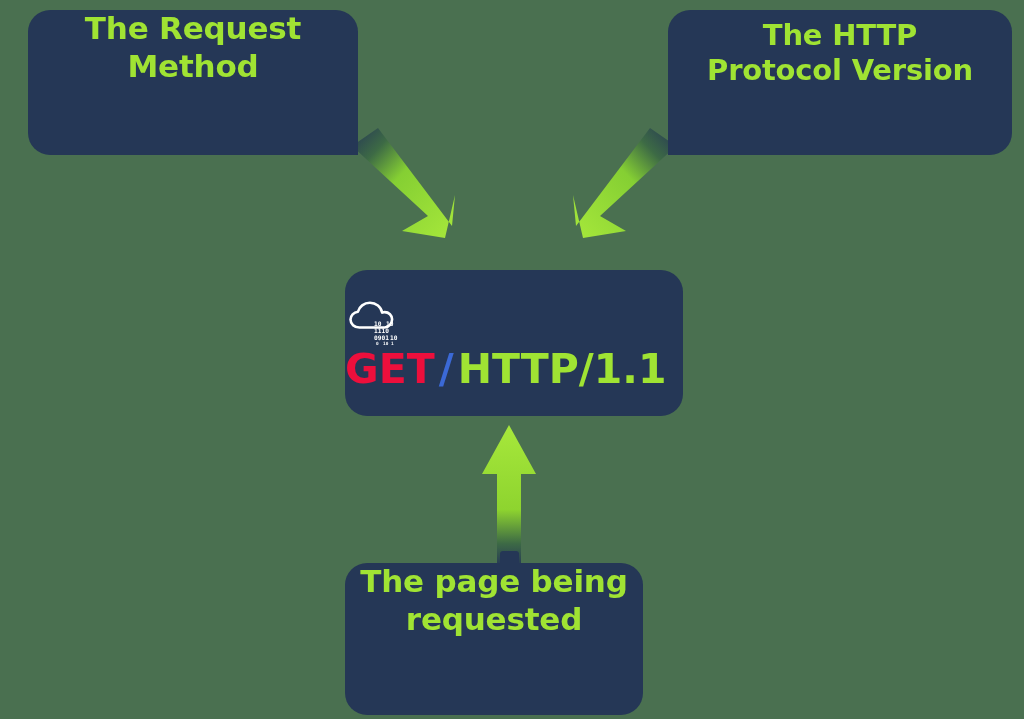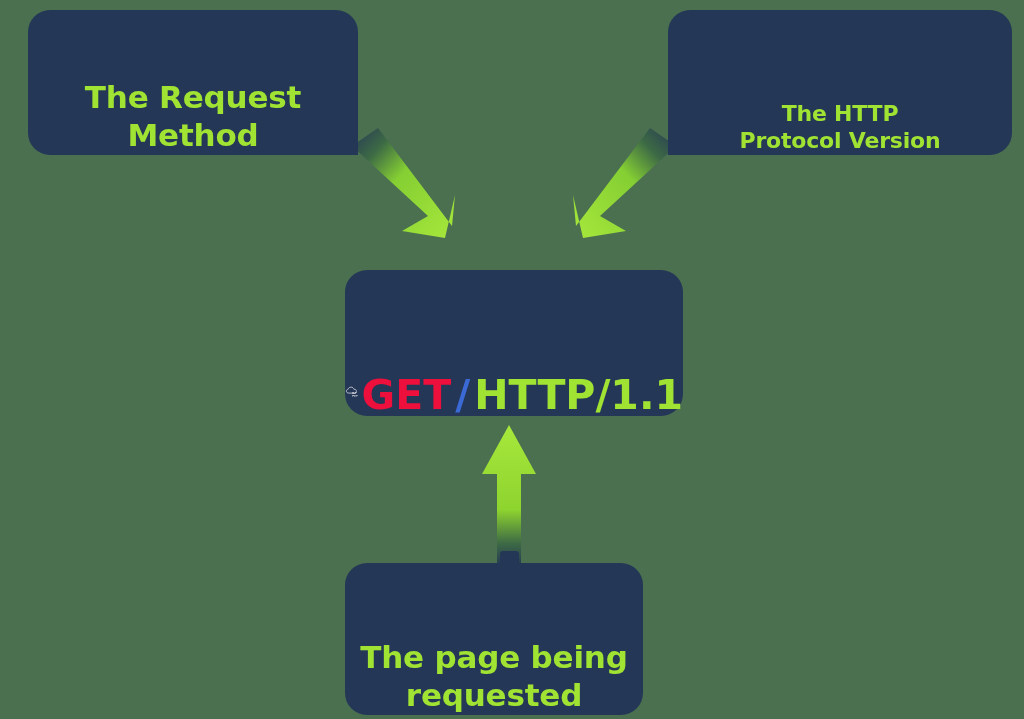--- a/index.html
+++ b/index.html
@@ -16,21 +16,21 @@
     overflow: hidden;
     font-family: "DejaVu Sans", "Liberation Sans", sans-serif;
   }
 
   
   .box {
     position: absolute;
     background: #253756;
     box-sizing: border-box;
     display: flex;
-    align-items: flex-end;
+    align-items: flex-start;
     justify-content: center;
     text-align: center;
   }
   .box-label {
     color: #a0e333;
     font-weight: 700;
     line-height: 1.22;
     letter-spacing: -0.2px;
     padding: 0 14px;
     white-space: pre-line;
@@ -47,29 +47,30 @@
   #box-request-method .box-label { font-size: 31px; }
 
   
   #box-protocol-version {
     left: 668px;
     top: 10px;
     width: 344px;
     height: 145px;
     border-radius: 22px 22px 22px 0;
   }
-  #box-protocol-version .box-label { font-size: 22px; }
+  #box-protocol-version .box-label { font-size: 29px; margin-top: 8px; }
 
   
   #box-request-line {
     left: 345px;
     top: 270px;
     width: 338px;
     height: 146px;
     border-radius: 22px;
+    flex-direction: column;
     gap: 2px;
   }
 
   
   #box-page-requested {
     left: 345px;
     top: 563px;
     width: 298px;
     height: 152px;
     border-radius: 22px;

